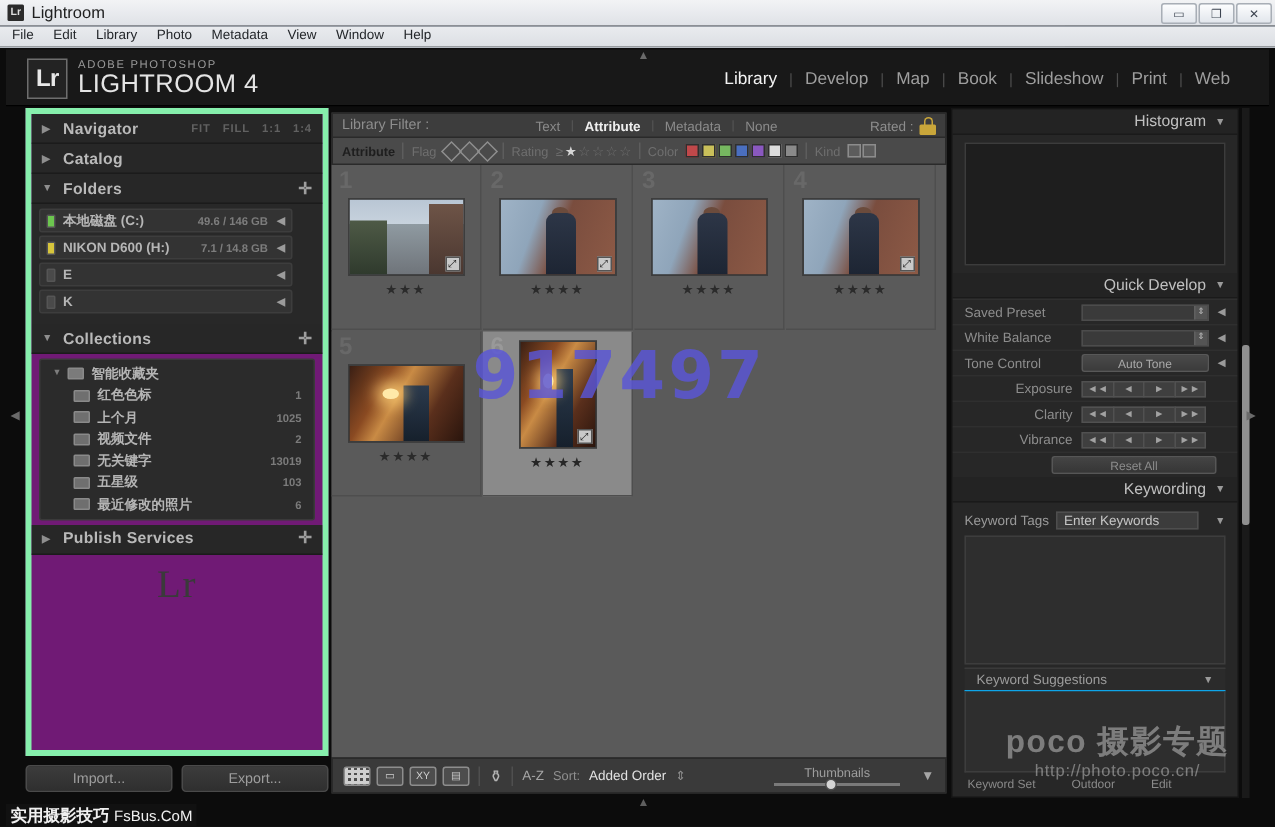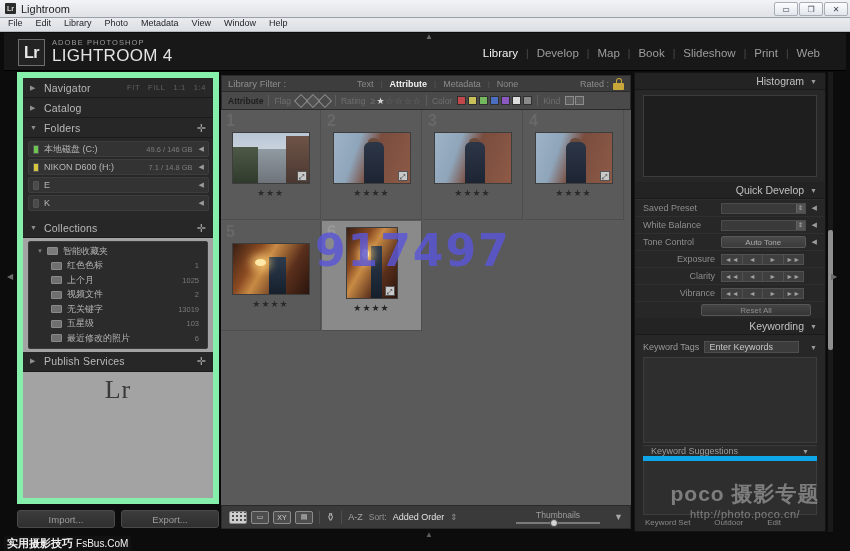--- a/index.html
+++ b/index.html
@@ -74,34 +74,35 @@
 
   
   .top-arrow{
     position:absolute; left:421px; top:33px; width:16px; height:7px;
     color:#6a6a6a; font-size:8px; text-align:center; line-height:7px;
   }
 
   
   .left-panel{
     position:absolute; left:17px; top:72px; width:202px; height:432px;
-    background:#a3a3a3; border:6px solid #86efac;
+    background:#701a75; border:4px solid #86efac;
     overflow:hidden;
+    font-weight:bold;
   }
   .panel-row{
     height:20px; display:flex; align-items:center;
     border-bottom:1px solid #1b1b1b;
     background:#272727; padding:0 7px;
   }
   .tri{ color:#8e8e8e; font-size:7px; margin-right:7px; width:7px; }
   .panel-title{ font-size:10.5px; color:#b9b9b9; letter-spacing:0.2px; }
   .nav-zooms{ margin-left:auto; display:flex; gap:8px; font-size:7.5px; color:#616161; letter-spacing:0.6px; }
   .plus{ margin-left:auto; color:#9e9e9e; font-size:11px; line-height:10px; }
 
-  .folder-list{ padding:3px 4px 5px 5px; background:#282828; }
+  .folder-list{ padding:3px 20px 5px 5px; background:#282828; }
   .folder-item{
     height:16px; margin-bottom:2px;
     background:#333333; border:1px solid #3d3d3d; border-radius:2px;
     display:flex; align-items:center; padding:0 4px;
   }
   .vol-led{
     width:6px; height:9px; border:1px solid #555; border-radius:1px;
     margin-right:5px; flex:none;
   }
   .led-green{ background:#6cc64f; }
@@ -350,21 +351,21 @@
   .kw-field{
     flex:1; height:12px; background:#3c3c3c; border:1px solid #4e4e4e;
     display:flex; align-items:center; padding-left:4px;
     font-size:9px; color:#c6c6c6;
   }
   .kw-area{
     margin:2px 8px; height:86px; background:#2e2e2e; border:1px solid #3d3d3d;
   }
   .kw-sug{
     height:16px; display:flex; align-items:center; padding:0 8px;
-    background:#2b2b2b; border-top:1px solid #3a3a3a; border-bottom:5px solid #0ea5e9;
+    background:#2b2b2b; border-top:1px solid #3a3a3a; border-bottom:1px solid #0ea5e9;
     margin:0 8px;
   }
   .kw-sug .t{ font-size:9px; color:#9c9c9c; }
   .kw-sug .tri2{ margin-left:auto; font-size:7px; color:#9a9a9a; }
   .kw-sug-area{ margin:0 8px; height:54px; background:#2e2e2e; border:1px solid #3d3d3d; border-top:none;}
   .kw-set-row{ height:14px; display:flex; align-items:center; padding:0 10px; font-size:8px; color:#8a8a8a; gap:24px; }
   .sync-row{
     position:absolute; left:634px; top:536px; width:192px; height:16px;
     display:flex; gap:5px;
   }

